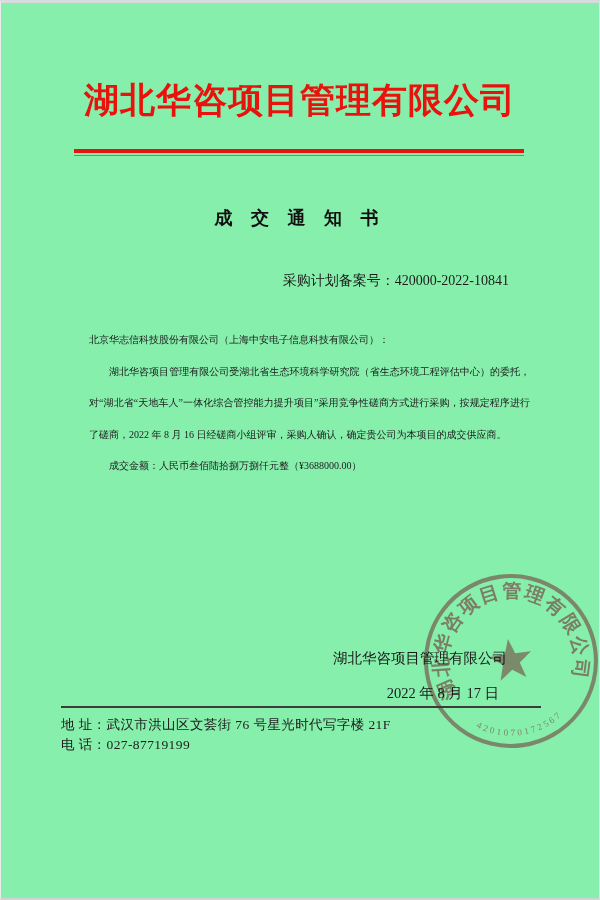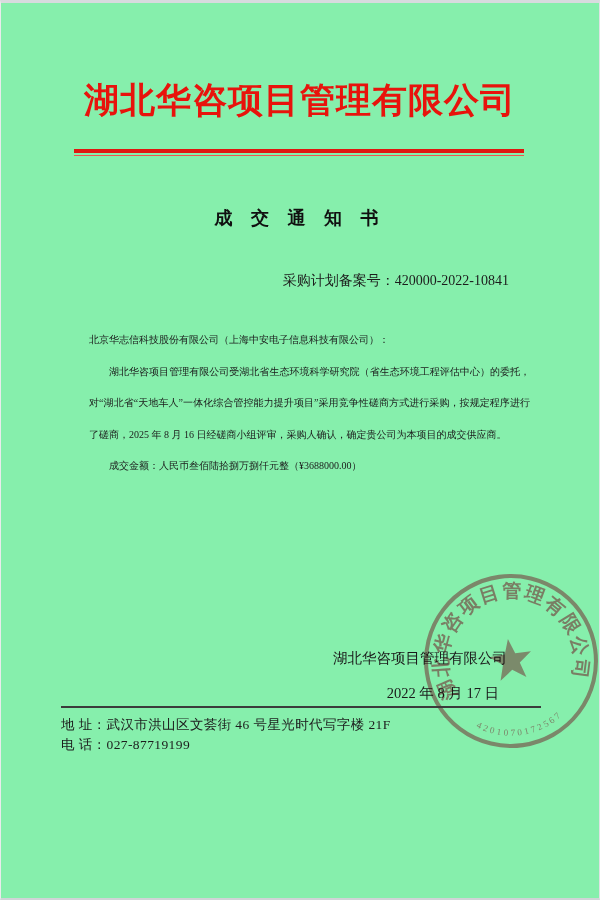--- a/index.html
+++ b/index.html
@@ -73,21 +73,21 @@
   <h2 class="doc-title">成 交 通 知 书</h2>
 
   <div class="meta">
     <div class="meta-row">
       <span>采购计划备案号：</span><span>420000-2022-10841</span>
     </div>
   </div>
 
   <div class="body-text">
     <p>北京华志信科技股份有限公司（上海中安电子信息科技有限公司）：</p>
-    <p class="indent">湖北华咨项目管理有限公司受湖北省生态环境科学研究院（省生态环境工程评估中心）的委托，对“湖北省“天地车人”一体化综合管控能力提升项目”采用竞争性磋商方式进行采购，按规定程序进行了磋商，2025 年 8 月 16 日经磋商小组评审，采购人确认，确定贵公司为本项目的成交供应商。</p>
+    <p class="indent">湖北华咨项目管理有限公司受湖北省生态环境科学研究院（省生态环境工程评估中心）的委托，对“湖北省“天地车人”一体化综合管控能力提升项目”采用竞争性磋商方式进行采购，按规定程序进行了磋商，2022 年 8 月 16 日经磋商小组评审，采购人确认，确定贵公司为本项目的成交供应商。</p>
     <p class="indent">成交金额：人民币叁佰陆拾捌万捌仟元整（¥3688000.00）</p>
   </div>
 
   <div class="signature">
     <div>湖北华咨项目管理有限公司</div>
     <div class="sig-date">2022 年 8 月 17 日</div>
   </div>
 
   <div class="stamp">
     <svg width="178" height="178" viewBox="0 0 176 176">
@@ -102,20 +102,20 @@
       </text>
       <text font-size="9" letter-spacing="2.6" opacity="0.75" fill="#dd4f63">
         <textPath href="#sealArcBottom" startOffset="50%" text-anchor="middle">4201070172567</textPath>
       </text>
     </svg>
   </div>
 
   <div class="footer">
     <div class="footer-rule"></div>
     <p>
-      <span>地 址：</span><span>武汉市洪山区文荟街 46 号星光时代写字楼 21F</span>
+      <span>地 址：</span><span>武汉市洪山区文荟街 76 号星光时代写字楼 21F</span>
     </p>
     <p>
       <span>电 话：</span><span>027-87719199</span>
     </p>
   </div>
 
 </div>
 
 </body></html>

